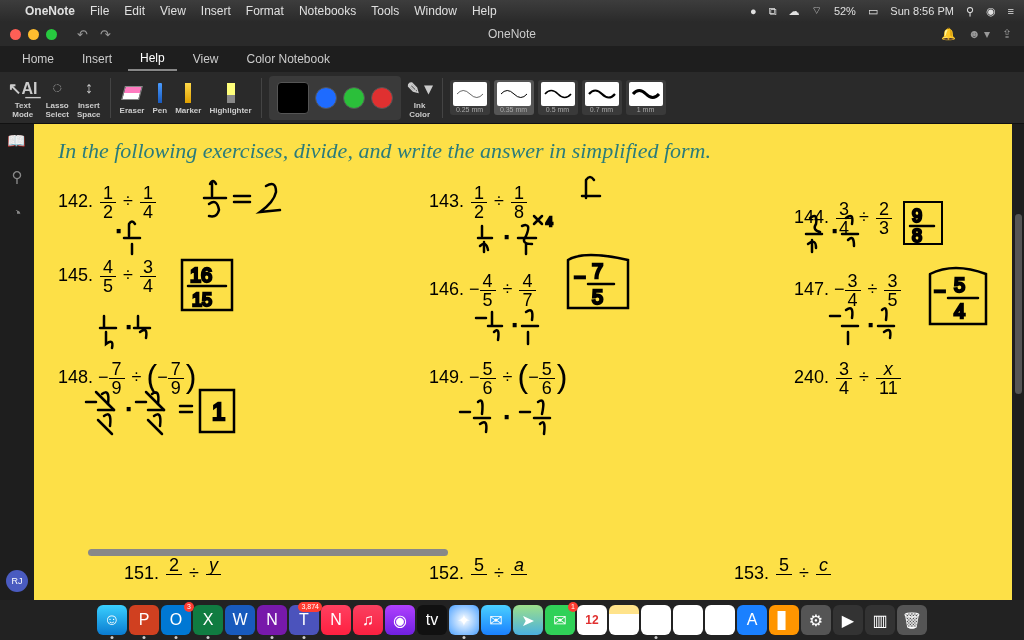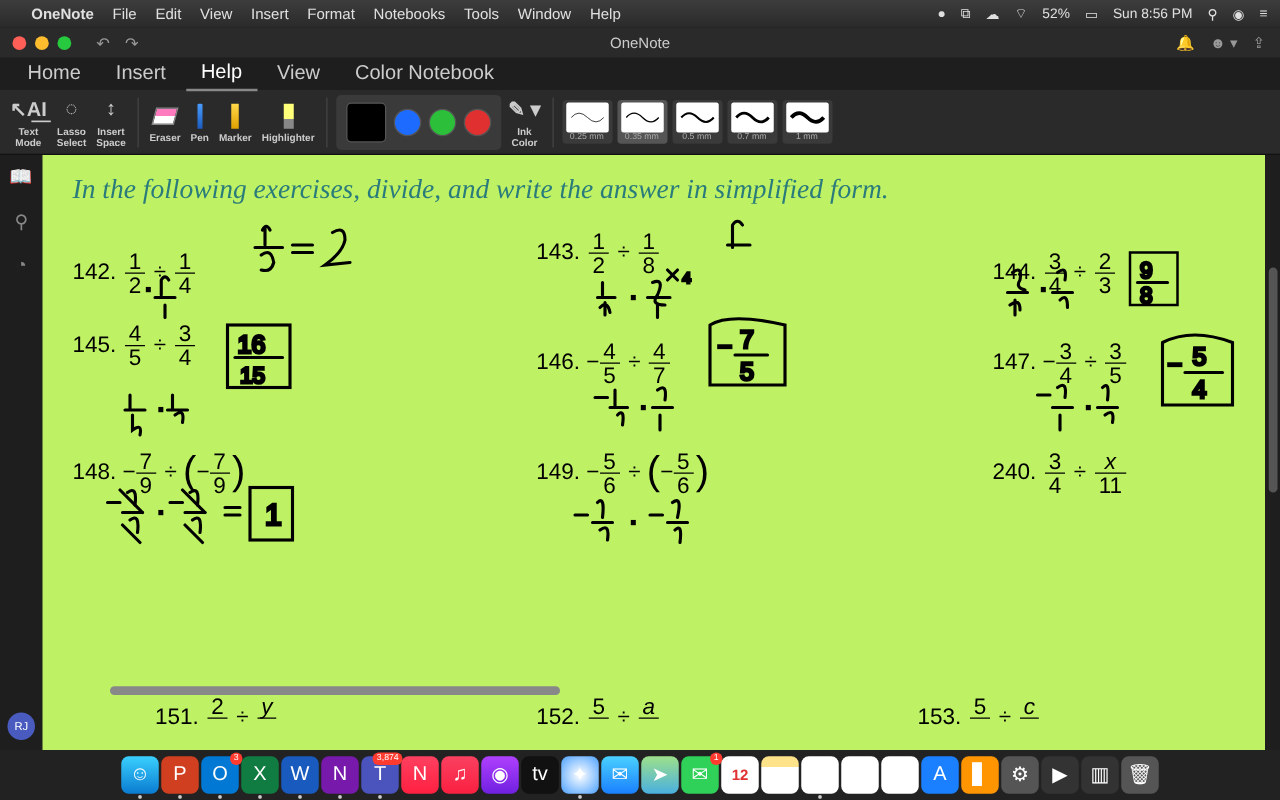--- a/index.html
+++ b/index.html
@@ -8,37 +8,37 @@
 .menubar .apple { font-size:14px; }
 .menubar .bold { font-weight:600; }
 .menubar .right { margin-left:auto; display:flex; gap:12px; align-items:center; font-size:11px; }
 .titlebar { height:24px; background:#2a2a2a; display:flex; align-items:center; position:relative; color:#ccc; font-size:12px; }
 .traffic { display:flex; gap:7px; padding-left:10px; }
 .tl { width:11px; height:11px; border-radius:50%; }
 .tl.r { background:#ff5f56; } .tl.y { background:#ffbd2e; } .tl.g { background:#27c93f; }
 .tb-icons { display:flex; gap:12px; margin-left:20px; color:#999; font-size:13px; }
 .tb-title { position:absolute; left:50%; transform:translateX(-50%); }
 .tb-right { margin-left:auto; display:flex; gap:12px; padding-right:12px; color:#999; }
-.tabbar { height:26px; background:#1e1e1e; display:flex; align-items:center; padding-left:10px; gap:4px; font-size:16px; color:#ccc; }
+.tabbar { height:26px; background:#1e1e1e; display:flex; align-items:center; padding-left:10px; gap:4px; font-size:12px; color:#ccc; }
 .tab { padding:4px 12px; cursor:pointer; }
 .tab.active { border-bottom:2px solid #888; color:#fff; }
 .ribbon { height:52px; background:#2a2a2a; display:flex; align-items:center; padding:4px 6px; gap:4px; border-bottom:1px solid #111; }
 .rgroup { display:flex; flex-direction:column; align-items:center; color:#ccc; font-size:8px; gap:1px; padding:0 2px;font-weight:bold; }
 .rgroup .icon { height:24px; display:flex; align-items:center; justify-content:center; font-size:16px; }
 .rsep { width:1px; height:40px; background:#444; margin:0 3px; }
 .colorbox { display:flex; align-items:center; background:#3a3a3a; padding:6px 8px; border-radius:4px; gap:6px; }
 .swatch { width:22px; height:22px; border-radius:50%; border:1px solid #555; }
 .swatch.big { width:32px; height:32px; border-radius:4px; }
 .thick-row { display:flex; gap:4px; }
 .thick { width:40px; display:flex; flex-direction:column; align-items:center; background:#3a3a3a; border-radius:3px; padding:2px; font-size:7px; color:#aaa; }
 .thick.sel { background:#555; }
 .thick .wave { width:34px; height:24px; background:#fff; border-radius:2px; display:flex; align-items:center; justify-content:center; }
 .thick .wave svg { width:30px; height:18px; }
 .sidebar { position:absolute; left:0; top:124px; width:34px; bottom:40px; background:#1e1e1e; display:flex; flex-direction:column; align-items:center; padding-top:8px; gap:18px; color:#888; font-size:15px; }
-.canvas { position:absolute; left:34px; top:124px; right:4px; bottom:40px; background:#bef264; overflow:hidden; color:#000; }
+.canvas { position:absolute; left:34px; top:124px; right:4px; bottom:40px; background:#fde047; overflow:hidden; color:#000; }
 .heading { color:#2a7b7b; font-style:italic; font-family:Georgia,serif; font-size:22px; font-weight:500; padding:14px 16px 10px 24px; }
 .problems { position:relative; font-family:Georgia,"Times New Roman",serif; }
 .prob { position:absolute; font-size:18px; }
 .prob .num { font-weight:500; }
 .frac { display:inline-block; text-align:center; vertical-align:middle; font-size:18px; line-height:1; margin:0 2px; }
 .frac .n { display:block; border-bottom:1.5px solid #000; padding:0 3px; }
 .frac .d { display:block; padding:0 3px; }
 .neg { margin-right:-2px; }
 .big-paren { font-size:32px; vertical-align:middle; position:relative; top:-2px; }
 .scrollbar { position:absolute; right:0; top:124px; bottom:40px; width:12px; background:#1e1e1e; }
@@ -210,21 +210,21 @@
 <div class="sidebar">
   <span>📖</span>
   <span>⚲</span>
   <span>◔</span>
 </div>
 
 <div class="canvas">
   <div class="heading">In the following exercises, divide, and write the answer in simplified form.</div>
   <div class="problems">
 
-    <div class="prob" style="left:24px;top:26px">
+    <div class="prob" style="left:24px;top:10px">
       <span class="num">142.</span>
       <span class="frac"><span class="n">1</span><span class="d">2</span></span> ÷
       <span class="frac"><span class="n">1</span><span class="d">4</span></span>
     </div>
     <div class="prob" style="left:395px;top:10px">
       <span class="num">143.</span>
       <span class="frac"><span class="n">1</span><span class="d">2</span></span> ÷
       <span class="frac"><span class="n">1</span><span class="d">8</span></span>
     </div>
     <div class="prob" style="left:760px;top:26px">

